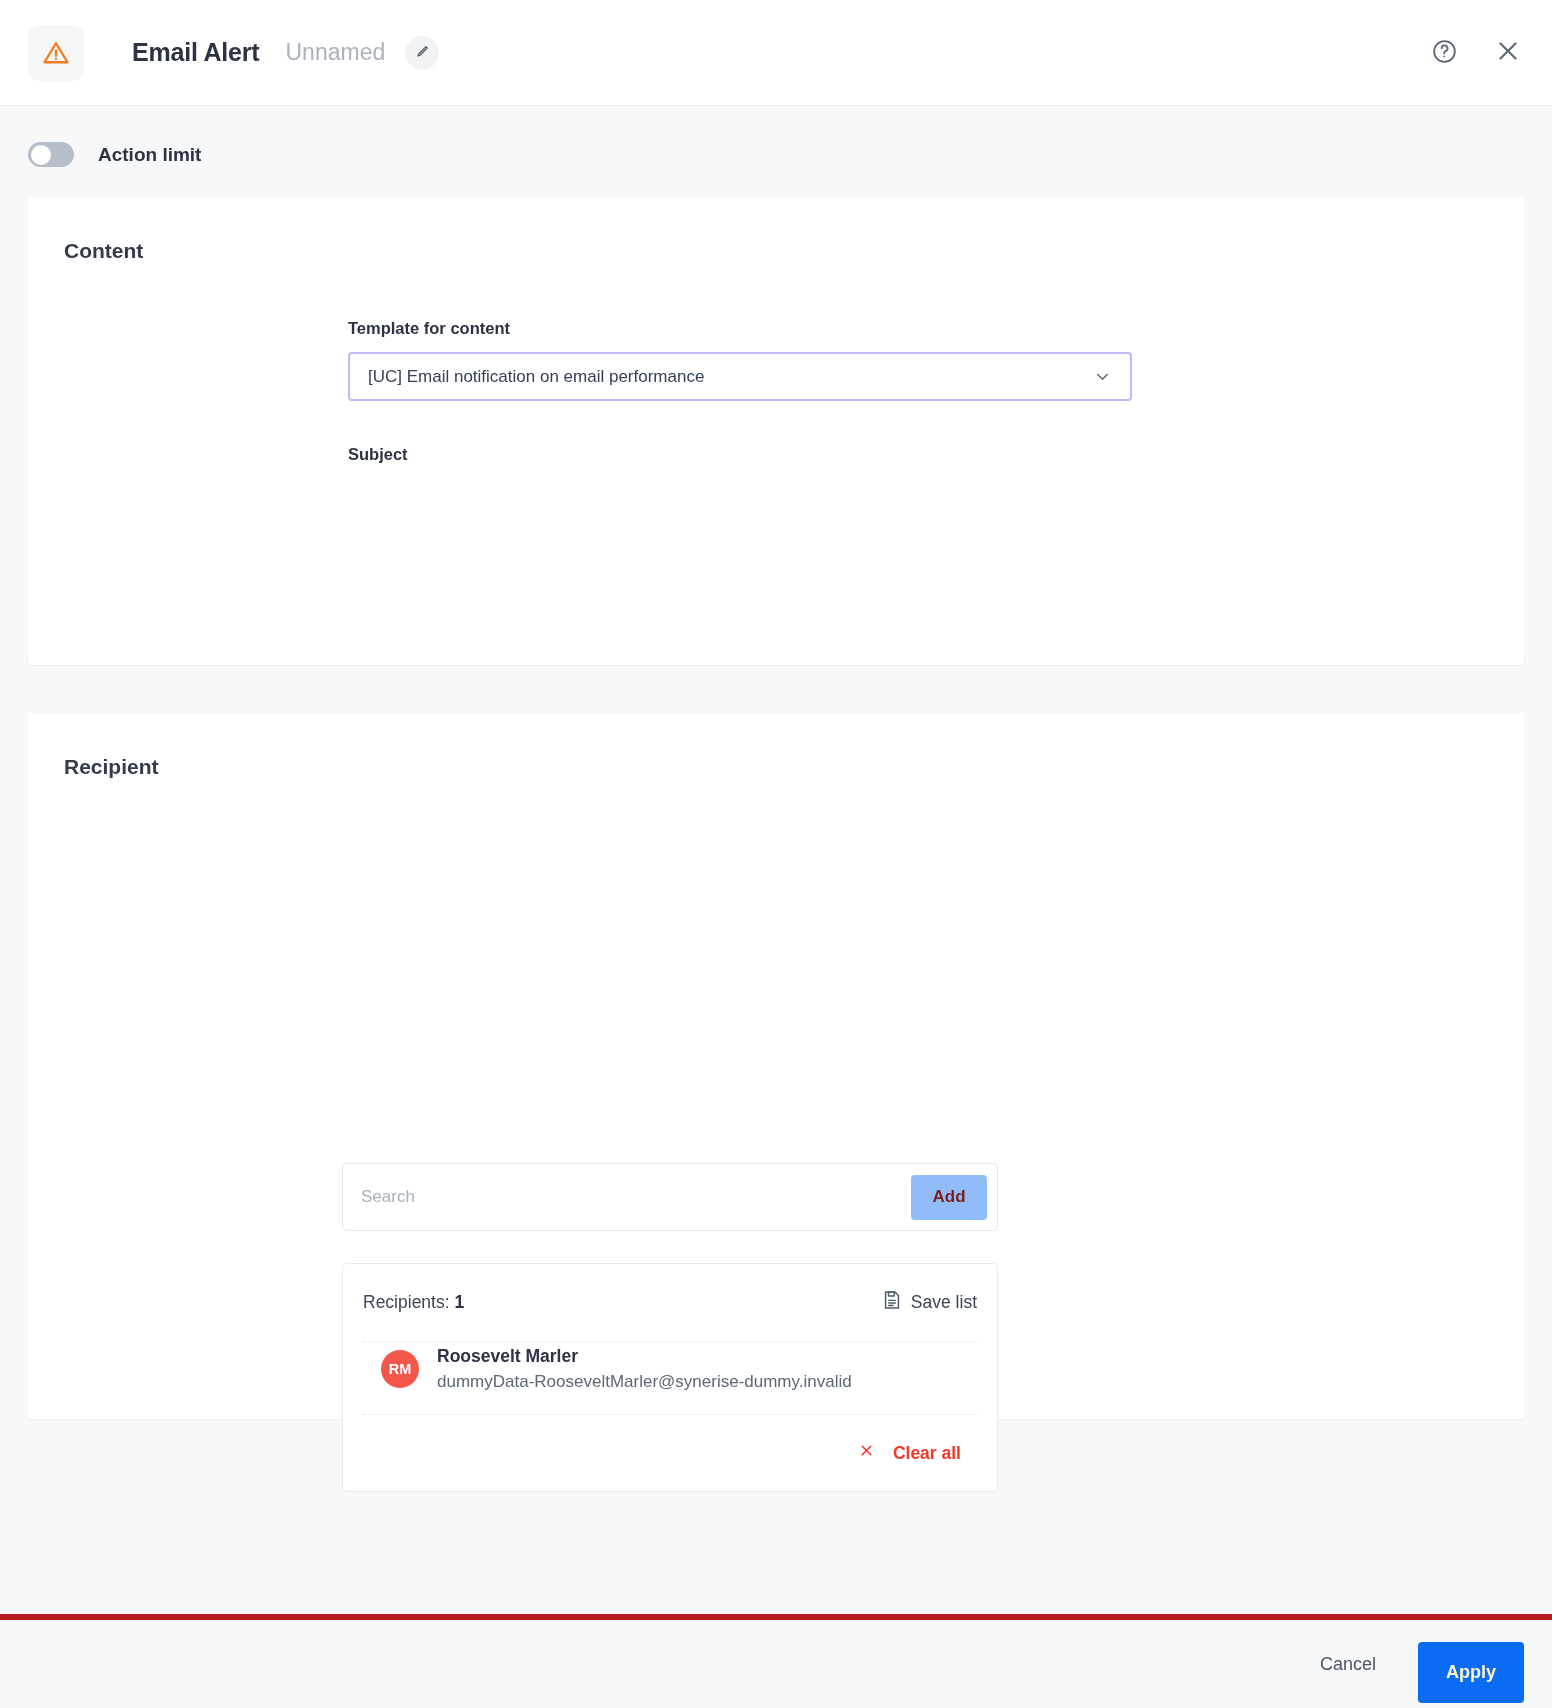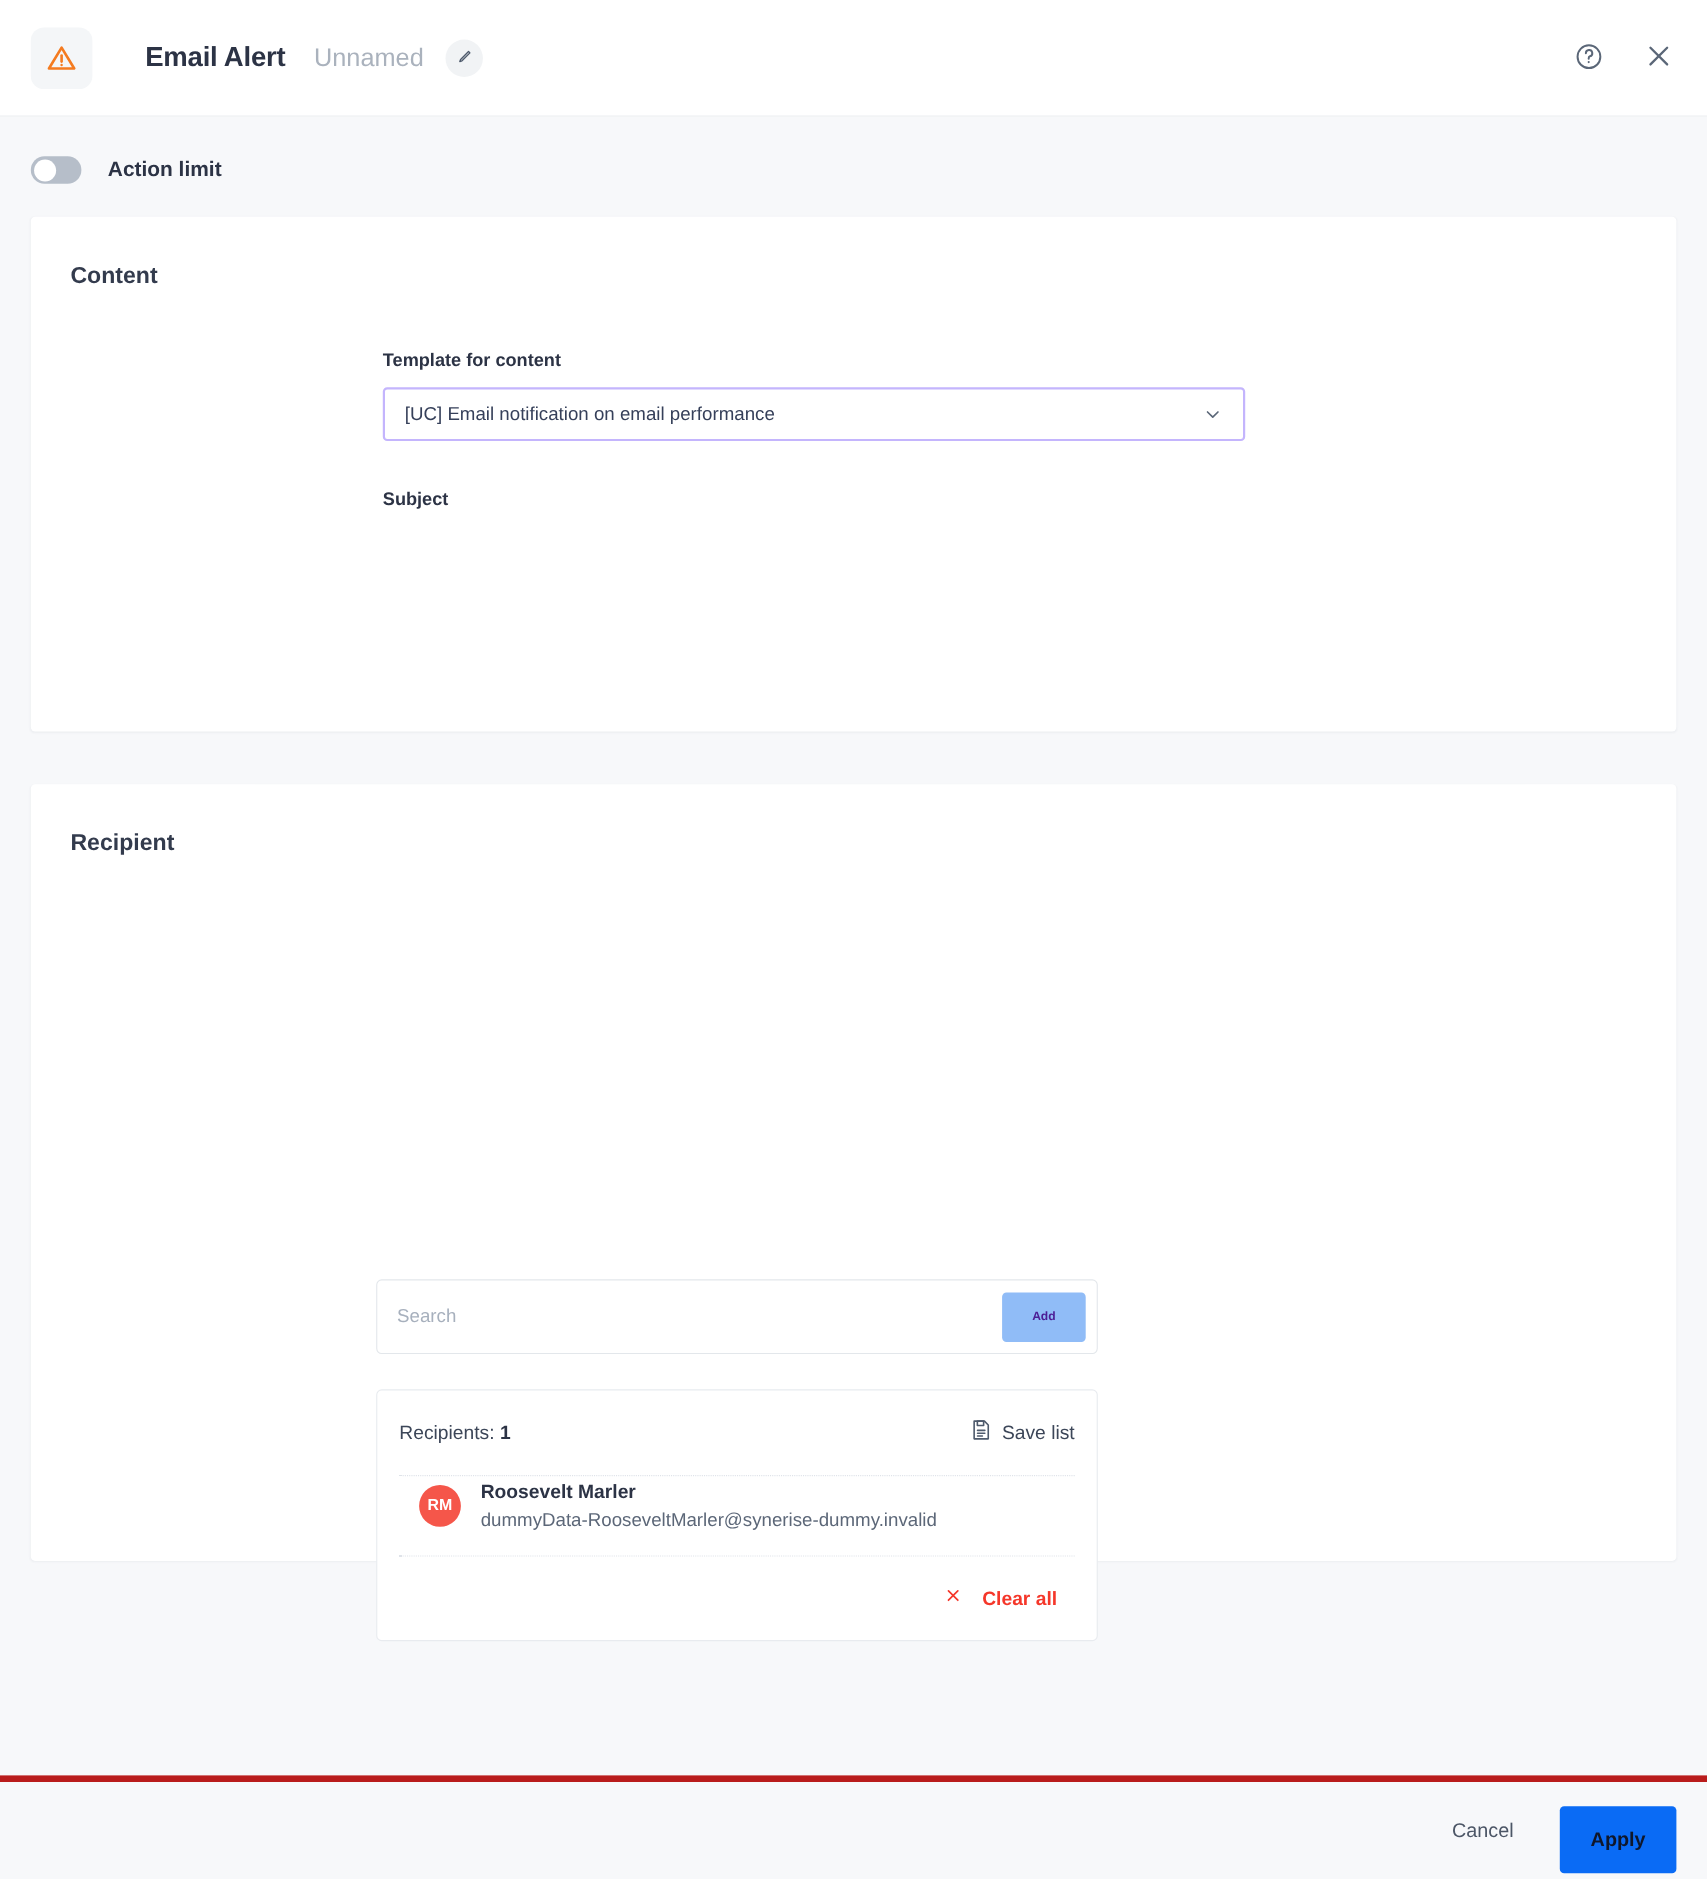--- a/index.html
+++ b/index.html
@@ -178,26 +178,26 @@
     border: none;
     outline: none;
     font-size: 17px;
     color: #36405a;
     font-family: "Liberation Sans", sans-serif;
     background: transparent;
   }
   .search-input::placeholder { color: #a7b0bd; }
   .add-btn {
     background: #90bcf7;
-    color: #4c1d95;
+    color: #7f1d1d;
     border: none;
     border-radius: 4px;
     width: 76px;
     height: 45px;
-    font-size: 11px;
+    font-size: 17px;
     font-weight: bold;
     cursor: pointer;
     font-family: "Liberation Sans", sans-serif;
     margin-left: 16px;
   }
 
   .recipients-panel {
     margin-top: 32px;
     border: 1px solid #e8ebef;
     border-radius: 5px;
@@ -298,21 +298,21 @@
     background: none;
     border: none;
     font-size: 18px;
     color: #4c5666;
     cursor: pointer;
     font-family: "Liberation Sans", sans-serif;
     padding: 10px 14px;
   }
   .btn-apply {
     background: #0a6bf5;
-    color: #0f172a;
+    color: #fef9c3;
     border: none;
     border-radius: 4px;
     font-size: 18px;
     font-weight: bold;
     padding: 20px 28px;
     cursor: pointer;
     font-family: "Liberation Sans", sans-serif;
     margin-top: 16px;
   }
 </style>

